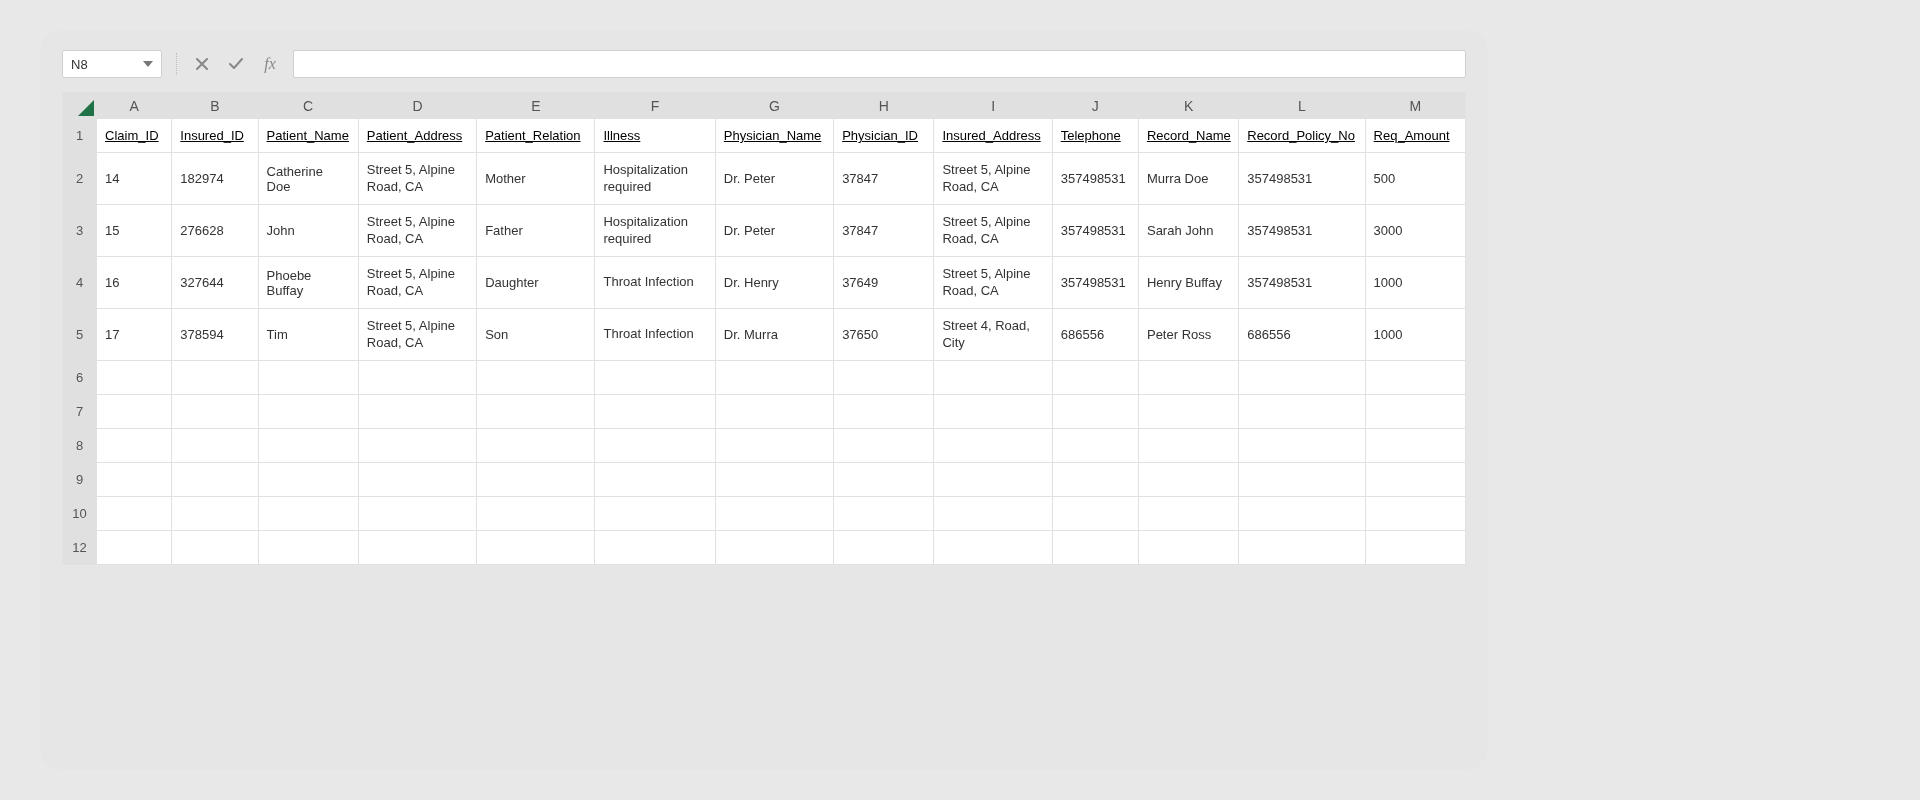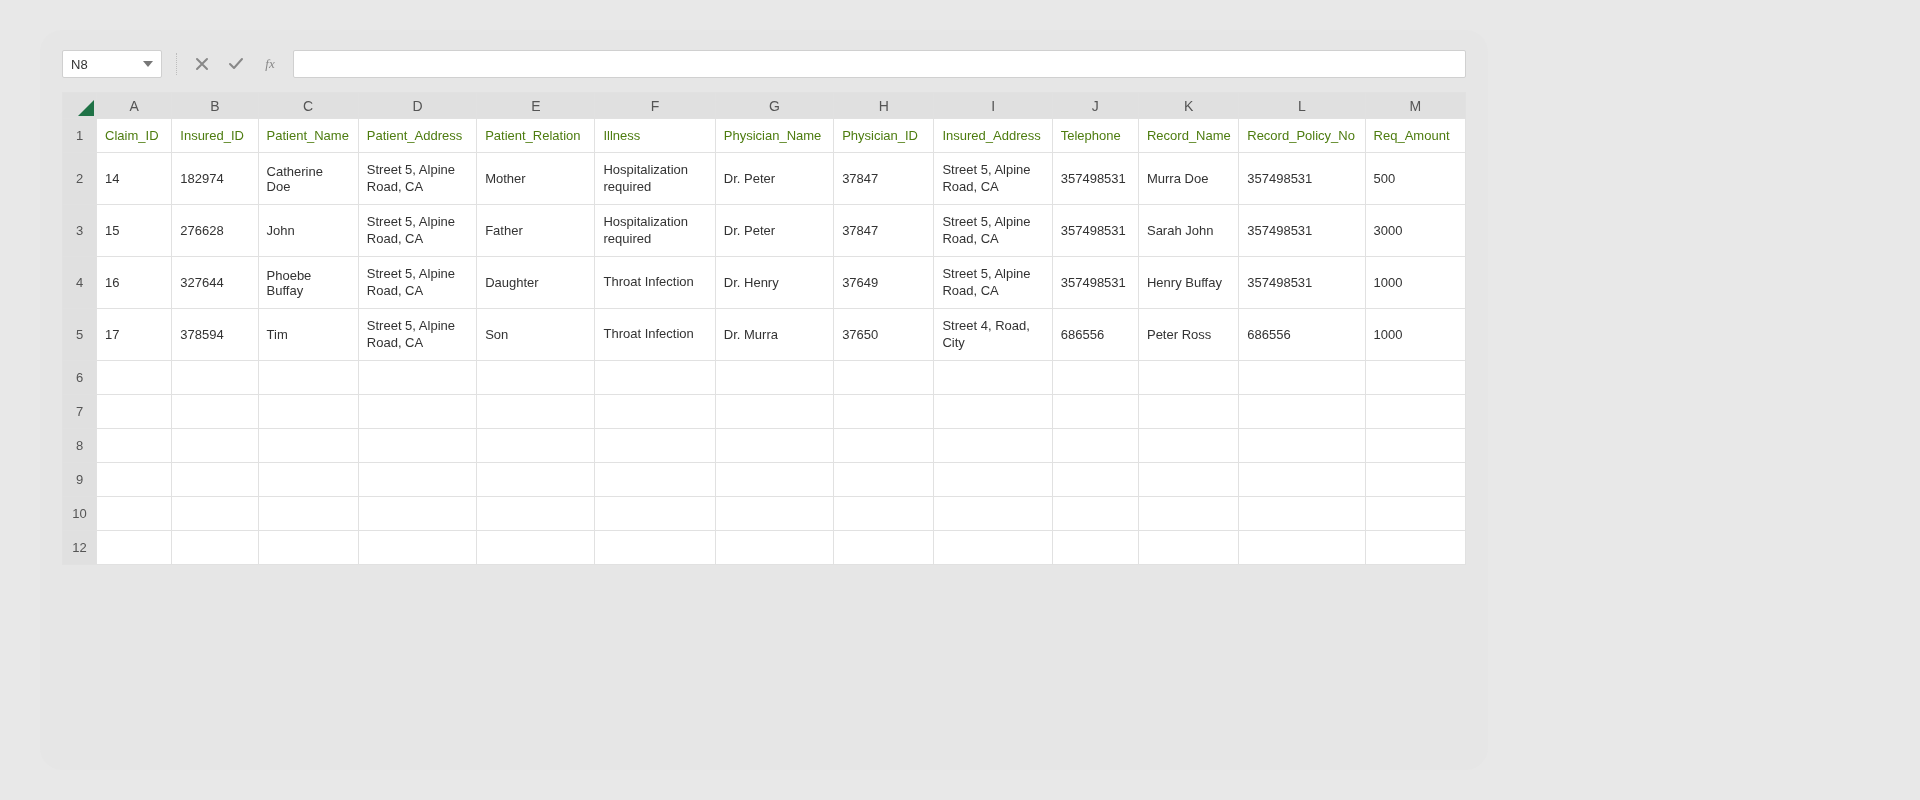--- a/index.html
+++ b/index.html
@@ -33,21 +33,21 @@
     width:0;height:0;border-left:5px solid transparent;border-right:5px solid transparent;border-top:6px solid #777;
   }
   .vsep {
     width:0; height:22px; border-left:1px dotted #bdbdbd; margin:0 2px;
   }
   .fbar-btn {
     width:22px; height:22px; display:flex;align-items:center;justify-content:center;
     color:#777;
   }
   .fbar-btn svg { display:block; }
-  .fx-label { font-style:italic; font-family:"Times New Roman",serif; color:#888; font-size:13px; user-select:none; }
+  .fx-label { font-style:italic; font-family:"Times New Roman",serif; color:#888; font-size:16px; user-select:none; }
   .formula-input {
     flex:1; background:#fff; border:1px solid #d0d0d0;
     height:28px; border-radius:2px;
   }
 
   
   .grid-wrap { padding:0 22px; }
   .grid {
     border-collapse:collapse; table-layout:fixed;
     background:#fff; width:100%;
@@ -73,21 +73,21 @@
   .corner {
     width:34px; background:#e0e0e0; position:relative; padding:0;
   }
   .corner .tri {
     position:absolute; right:2px; bottom:2px;
     width:0;height:0;
     border-right:16px solid #1f7246;
     border-top:16px solid transparent;
   }
   .hdr-row td {
-    font-weight:400; color:#4d7c0f; white-space:nowrap;
+    font-weight:400; color:#000000; white-space:nowrap;text-decoration:underline;
   }
   .wrap { white-space:normal; line-height:1.25; }
 
   
   col.cA{width:75px}col.cB{width:86px}col.cC{width:100px}
   col.cD{width:118px}col.cE{width:118px}col.cF{width:120px}
   col.cG{width:118px}col.cH{width:100px}col.cI{width:118px}
   col.cJ{width:86px}col.cK{width:100px}col.cL{width:126px}
   col.cM{width:100px}
 </style>

